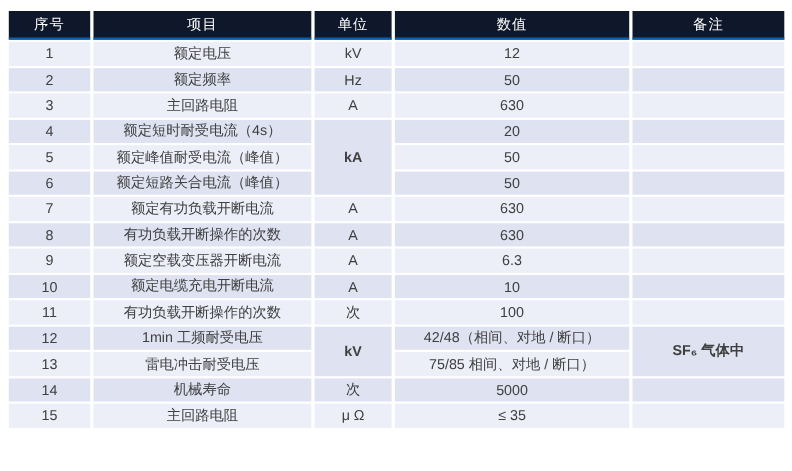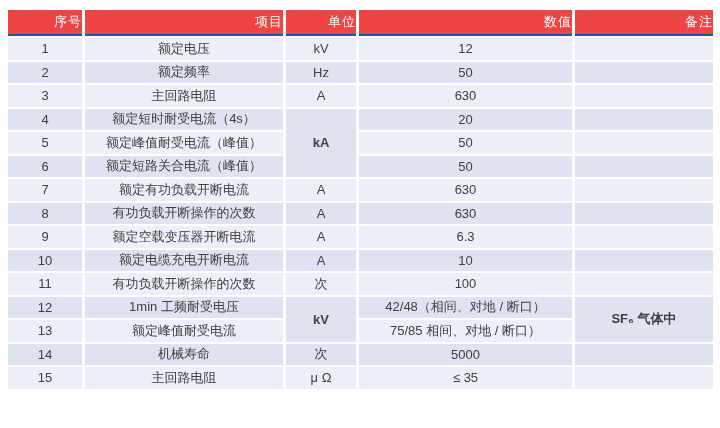--- a/index.html
+++ b/index.html
@@ -18,26 +18,26 @@
     letter-spacing:1px;
   }
   table.specs{
     border-collapse:separate;
     border-spacing:3px 2px;
     table-layout:fixed;
     width:711px;
     margin-left:-3px;
   }
   th{
-    background:#ef4444;
+    background:#0f172a;
     color:#ffffff;
     font-size:13px;
     font-weight:400;
     height:24px;
-    text-align:right;
+    text-align:center;
     border-bottom:2px solid #0a5cab;
     padding:0;
     letter-spacing:1px;
   }
   td{
     font-size:13px;
     color:#404040;
     text-align:center;
     height:21.5px;
     padding:0 2px;
@@ -150,21 +150,21 @@
       </tr>
       <tr>
         <td>12</td>
         <td>1min 工频耐受电压</td>
         <td class="merged" rowspan="2">kV</td>
         <td>42/48（相间、对地 / 断口）</td>
         <td class="merged" rowspan="2">SF₆ 气体中</td>
       </tr>
       <tr>
         <td>13</td>
-        <td>额定峰值耐受电流</td>
+        <td>雷电冲击耐受电压</td>
         <td>75/85 相间、对地 / 断口）</td>
       </tr>
       <tr>
         <td>14</td>
         <td>机械寿命</td>
         <td>次</td>
         <td>5000</td>
         <td></td>
       </tr>
       <tr>

